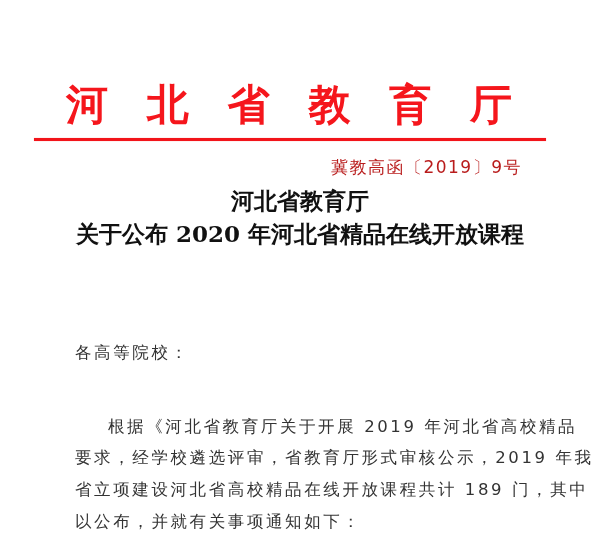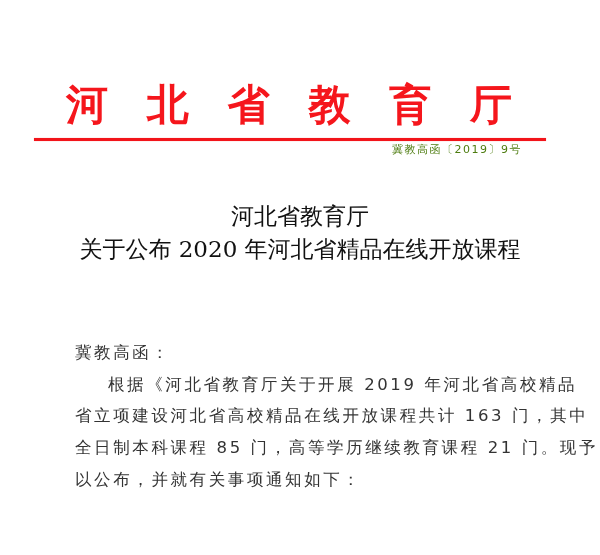--- a/index.html
+++ b/index.html
@@ -16,39 +16,39 @@
     font-family: "DejaVu Serif", "Liberation Serif", serif;
     font-weight: bold; font-size: 42px; line-height: 50px;
   }
   .masthead span { display: inline-block; width: 46px; text-align: center; }
   .red-rule {
     position: absolute; left: 34px; top: 138px; width: 512px; height: 3px;
     background: #f2141a;
     box-shadow: 0 0 1px #ff7070;
   }
   .doc-number {
-    position: absolute; right: 78px; top: 142px;
+    position: absolute; right: 78px; top: 156px;
     font-family: "DejaVu Sans", "Liberation Sans", sans-serif;
-    font-size: 11px; color: #4d7c0f; letter-spacing: 1.5px;
+    font-size: 17px; color: #b91c1c; letter-spacing: 1.5px;
   }
   .title-block {
-    position: absolute; left: 0; top: 200px; width: 600px;
+    position: absolute; left: 0; top: 184px; width: 600px;
     text-align: center;
     font-family: "DejaVu Serif", "Liberation Serif", serif;
-    font-weight: normal; font-size: 23px; line-height: 33px; color: #111;
+    font-weight: bold; font-size: 23px; line-height: 33px; color: #111;
   }
   .title-block div { white-space: nowrap; }
   .body-text {
     position: absolute; left: 75px; top: 337px; width: 450px;
     font-family: "DejaVu Sans", "Liberation Sans", sans-serif;
     font-size: 16.5px; line-height: 31.7px; color: #333;
     letter-spacing: 2.6px;
   }
   .body-text .line { white-space: nowrap; }
-  .body-text .indent { padding-left: 33px; }
+  .body-text .indent { padding-left: 33px; margin-top: 42px; }
 </style>
 </head>
 <body>
 
 <div class="masthead">
   <span>河</span>
   <span>北</span>
   <span>省</span>
   <span>教</span>
   <span>育</span>
@@ -58,18 +58,18 @@
 <div class="red-rule"></div>
 
 <div class="doc-number">冀教高函〔2019〕9号</div>
 
 <div class="title-block">
   <div>河北省教育厅</div>
   <div>关于公布 2020 年河北省精品在线开放课程</div>
 </div>
 
 <div class="body-text">
-  <div class="line">冀教高函：</div>
+  <div class="line">各高等院校：</div>
   <div class="line indent">根据《河北省教育厅关于开展 2019 年河北省高校精品</div>
-  <div class="line">省立项建设河北省高校精品在线开放课程共计 163 门，其中</div>
-  <div class="line">全日制本科课程 85 门，高等学历继续教育课程 21 门。现予</div>
+  <div class="line">要求，经学校遴选评审，省教育厅形式审核公示，2019 年我</div>
+  <div class="line">省立项建设河北省高校精品在线开放课程共计 189 门，其中</div>
   <div class="line">以公布，并就有关事项通知如下：</div>
 </div>
 
 </body></html>

